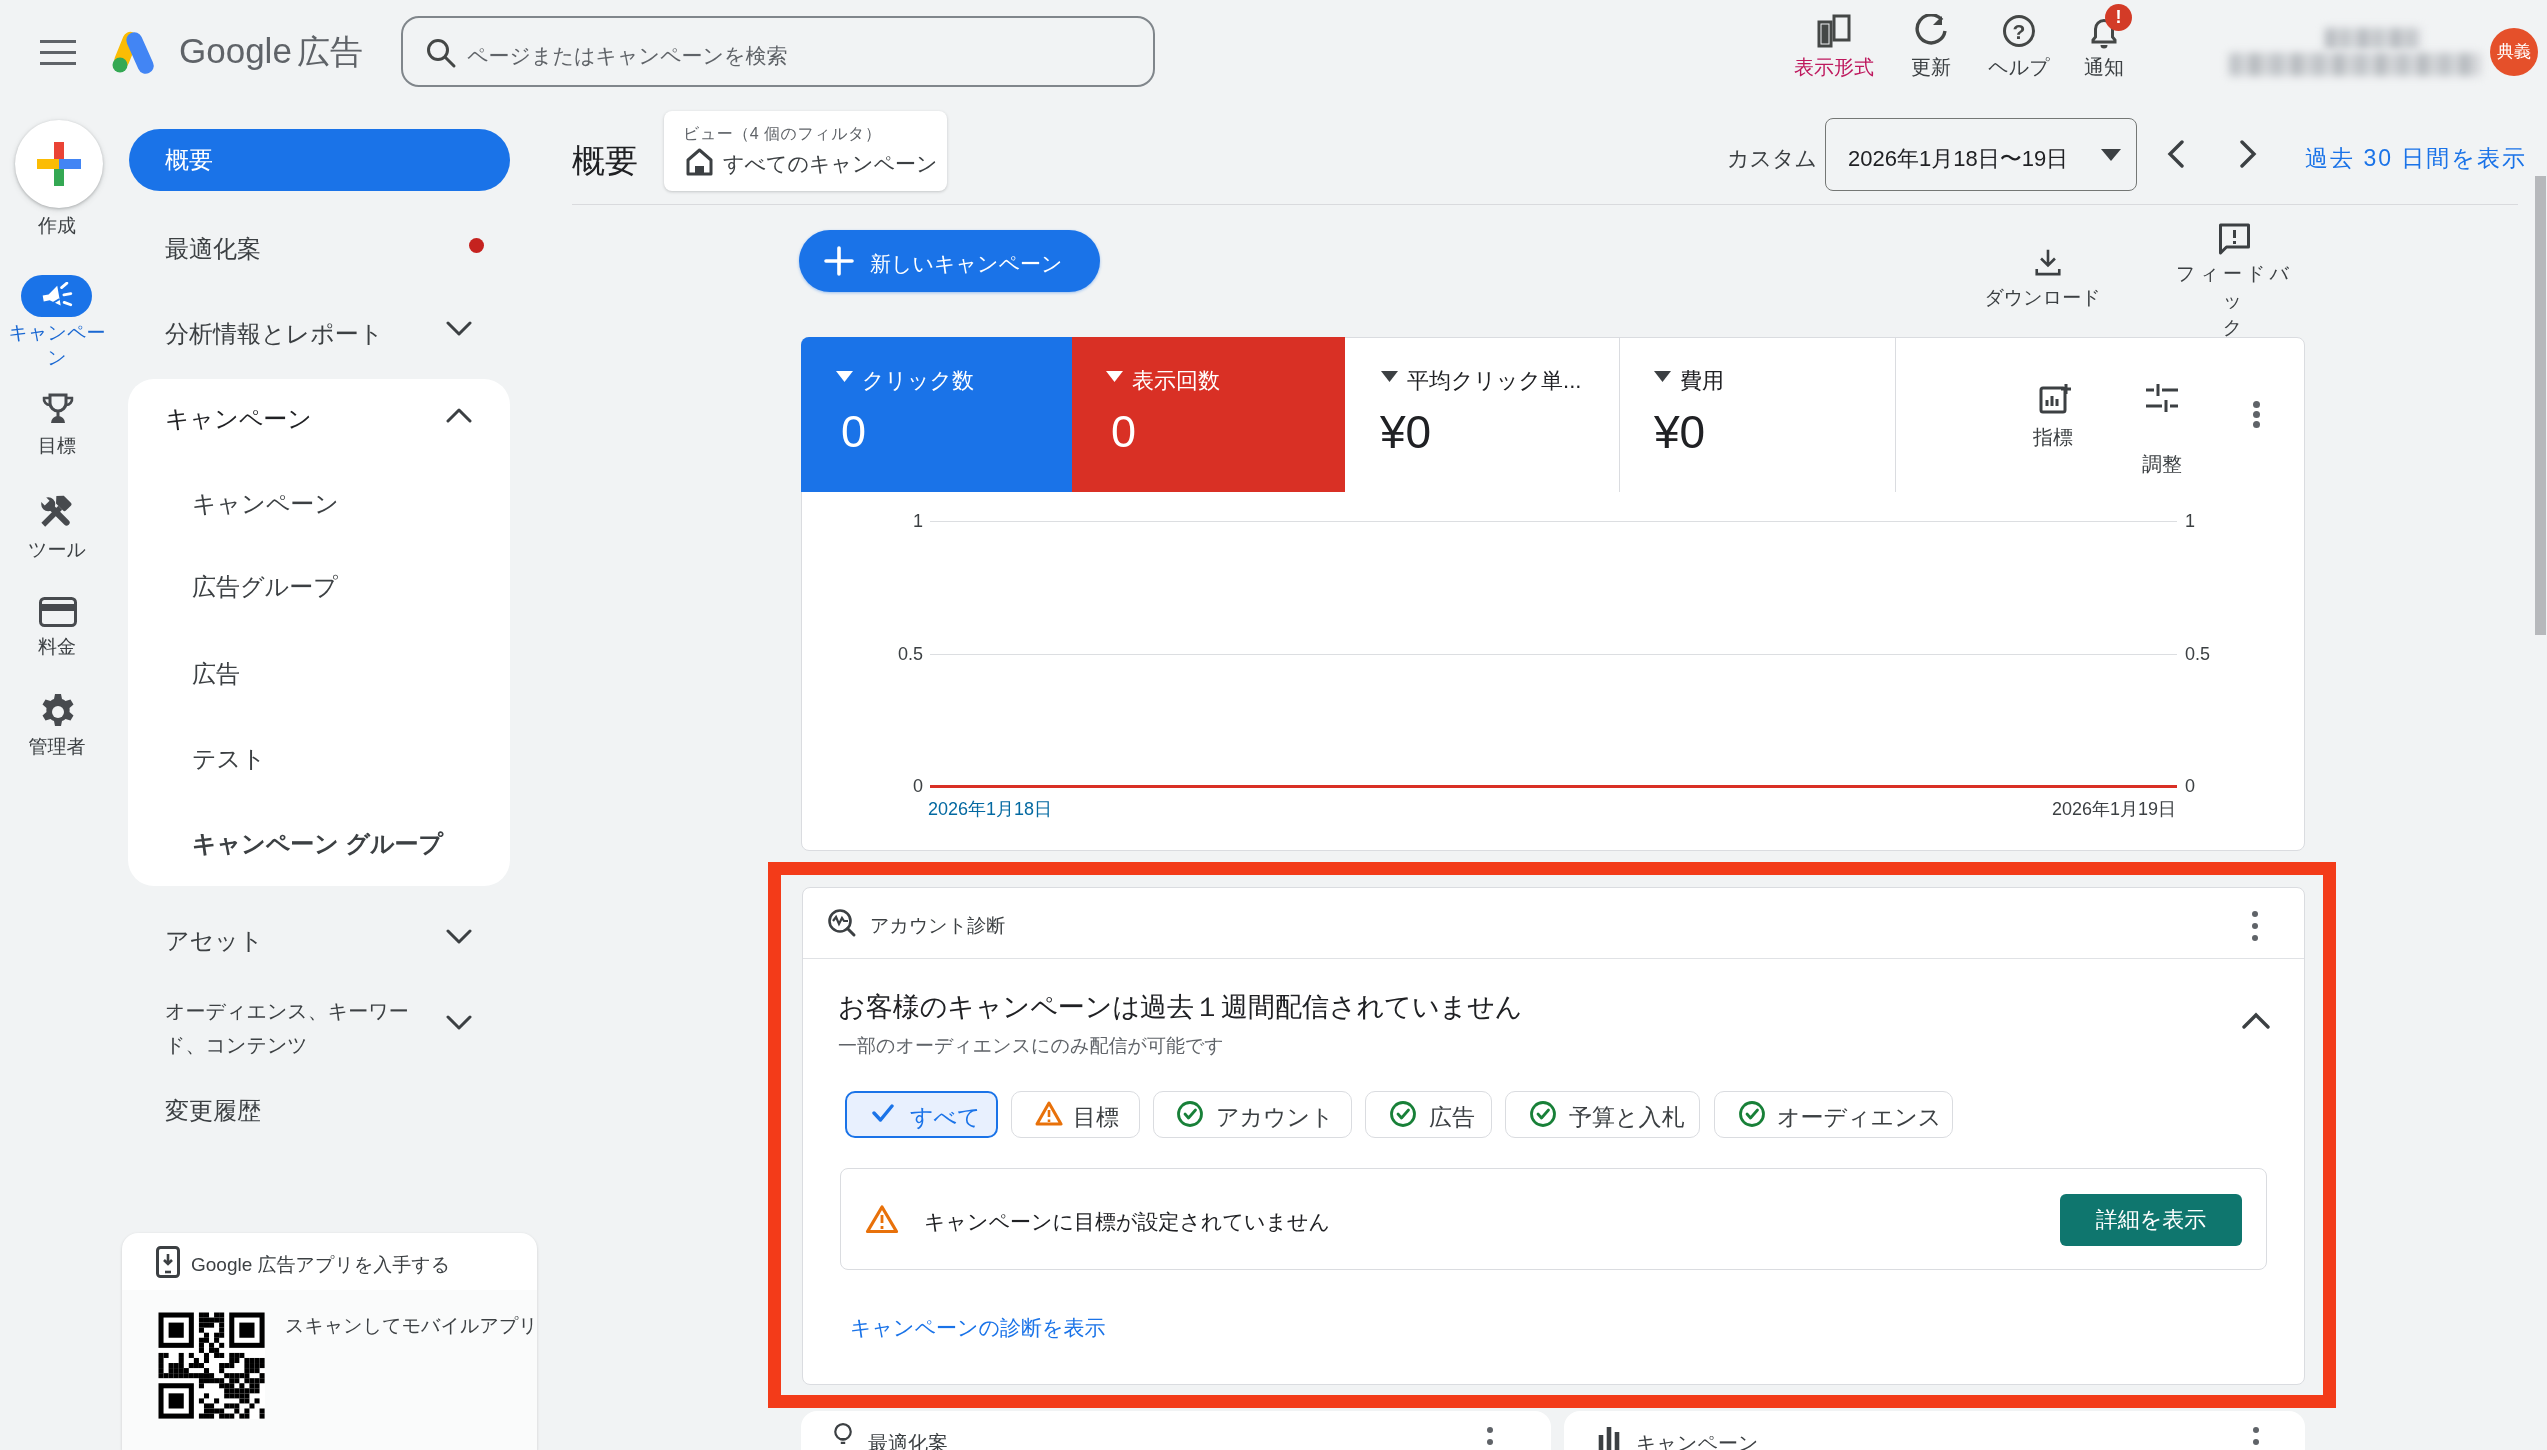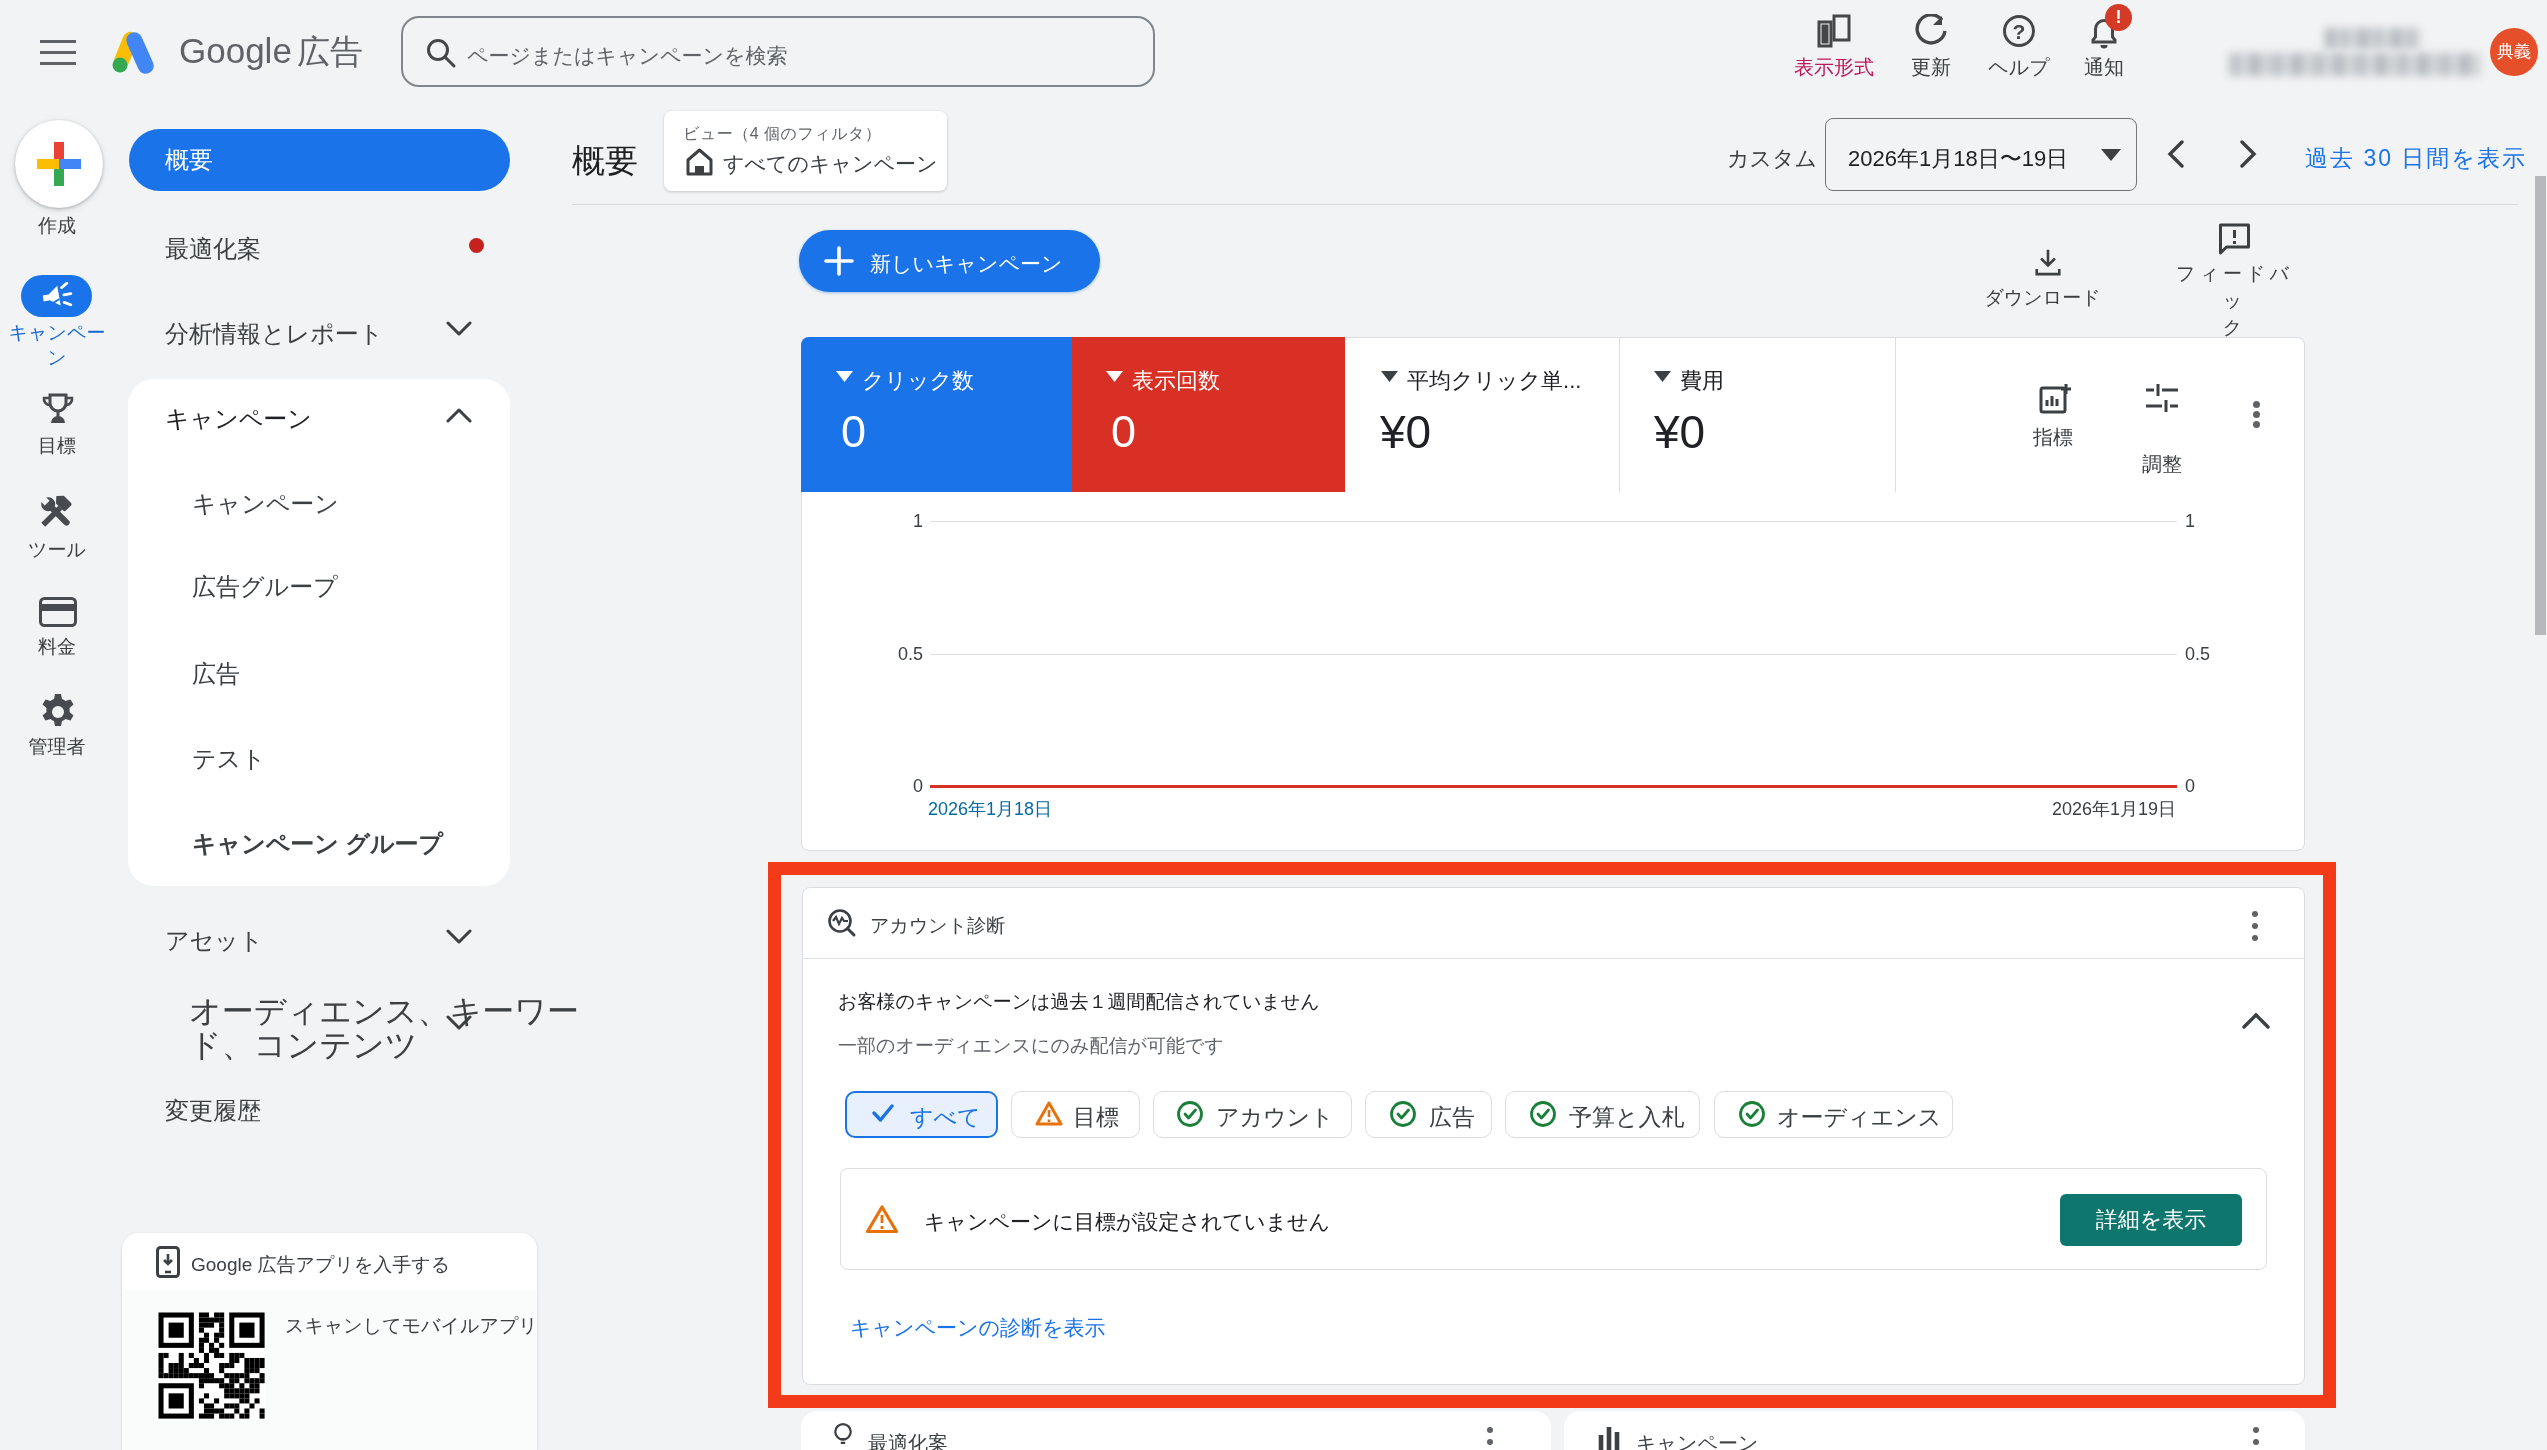--- a/index.html
+++ b/index.html
@@ -144,21 +144,21 @@
 <div class="abs" style="left:192px;top:571px;font-size:24px;color:#3c4043;">広告グループ</div>
 <div class="abs" style="left:192px;top:658px;font-size:24px;color:#3c4043;">広告</div>
 <div class="abs" style="left:192px;top:743px;font-size:24px;color:#3c4043;">テスト</div>
 <div class="abs" style="left:192px;top:828px;font-size:24px;color:#3c4043;font-weight:bold;">キャンペーン グループ</div>
 
 <div class="abs" style="left:165px;top:925px;font-size:24px;color:#3c4043;">アセット</div>
 <svg class="abs" style="left:446px;top:929px;" width="26" height="16" viewBox="0 0 26 16">
       <path d="M2 2 l11 11 11-11" fill="none" stroke="#3c4043" stroke-width="3" stroke-linecap="round" stroke-linejoin="round"></path>
     </svg>
 
-<div class="abs" style="left:165px;top:994px;font-size:32px;color:#3c4043;line-height:34px;margin-left:24px;">オーディエンス、キーワー<br>ド、コンテンツ</div>
+<div class="abs" style="left:165px;top:994px;font-size:20px;color:#3c4043;line-height:34px;">オーディエンス、キーワー<br>ド、コンテンツ</div>
 <svg class="abs" style="left:446px;top:1015px;" width="26" height="16" viewBox="0 0 26 16">
       <path d="M2 2 l11 11 11-11" fill="none" stroke="#3c4043" stroke-width="3" stroke-linecap="round" stroke-linejoin="round"></path>
     </svg>
 
 <div class="abs" style="left:165px;top:1095px;font-size:24px;color:#3c4043;">変更履歴</div>
 
 <div class="abs" style="left:122px;top:1233px;width:415px;height:218px;background:#fff;border-radius:16px 16px 0 0;box-shadow:0 1px 3px rgba(60,64,67,.2);"></div>
 <svg class="abs" style="left:156px;top:1246px;" width="24" height="32" viewBox="0 0 24 32">
   <rect x="1.5" y="1.5" width="21" height="29" rx="3" fill="none" stroke="#3c4043" stroke-width="3"></rect>
   <path d="M12 8 v10 M8 14 l4 4 4-4" fill="none" stroke="#3c4043" stroke-width="2.6"></path>
@@ -436,21 +436,21 @@
   <circle cx="13" cy="12" r="10.5" fill="none" stroke="#3c4043" stroke-width="2.6"></circle>
   <path d="M6 12 l3-4 3 7 3-6 2 3 h4" fill="none" stroke="#3c4043" stroke-width="2.2"></path>
   <line x1="20.5" y1="19.5" x2="27" y2="26" stroke="#3c4043" stroke-width="3" stroke-linecap="round"></line>
 </svg>
 <div class="abs" style="left:870px;top:913px;font-size:19px;color:#3c4043;">アカウント診断</div>
 <div class="abs" style="left:2252px;top:911px;width:6px;height:6px;border-radius:50%;background:#5f6368;"></div>
 <div class="abs" style="left:2252px;top:923px;width:6px;height:6px;border-radius:50%;background:#5f6368;"></div>
 <div class="abs" style="left:2252px;top:935px;width:6px;height:6px;border-radius:50%;background:#5f6368;"></div>
 <div class="abs" style="left:803px;top:958px;width:1501px;height:1px;background:#e0e2e5;"></div>
 
-<div class="abs" style="left:838px;top:989px;font-size:19px;color:#202124;">お客様のキャンペーンは過去１週間配信されていません</div>
+<div class="abs" style="left:838px;top:989px;font-size:27px;color:#202124;">お客様のキャンペーンは過去１週間配信されていません</div>
 <div class="abs" style="left:838px;top:1033px;font-size:19px;color:#5f6368;">一部のオーディエンスにのみ配信が可能です</div>
 <svg class="abs" style="left:2242px;top:1012px;" width="28" height="17" viewBox="0 0 28 17">
       <path d="M2 15 L14 3 l12 12" fill="none" stroke="#3c4043" stroke-width="3.4" stroke-linecap="round"></path>
     </svg>
 
 <div class="abs" style="left:845px;top:1091px;width:153px;height:47px;background:#e8f0fe;border:2px solid #1a73e8;border-radius:10px;"></div>
 <svg class="abs" style="left:872px;top:1104px;" width="22" height="18" viewBox="0 0 22 18">
       <path d="M2 9 l6.5 7 L20 2" fill="none" stroke="#1a73e8" stroke-width="3.4" stroke-linecap="round" stroke-linejoin="round"></path>
     </svg>
 <div class="abs" style="left:910px;top:1102px;font-size:23px;color:#1a73e8;">すべて</div>

